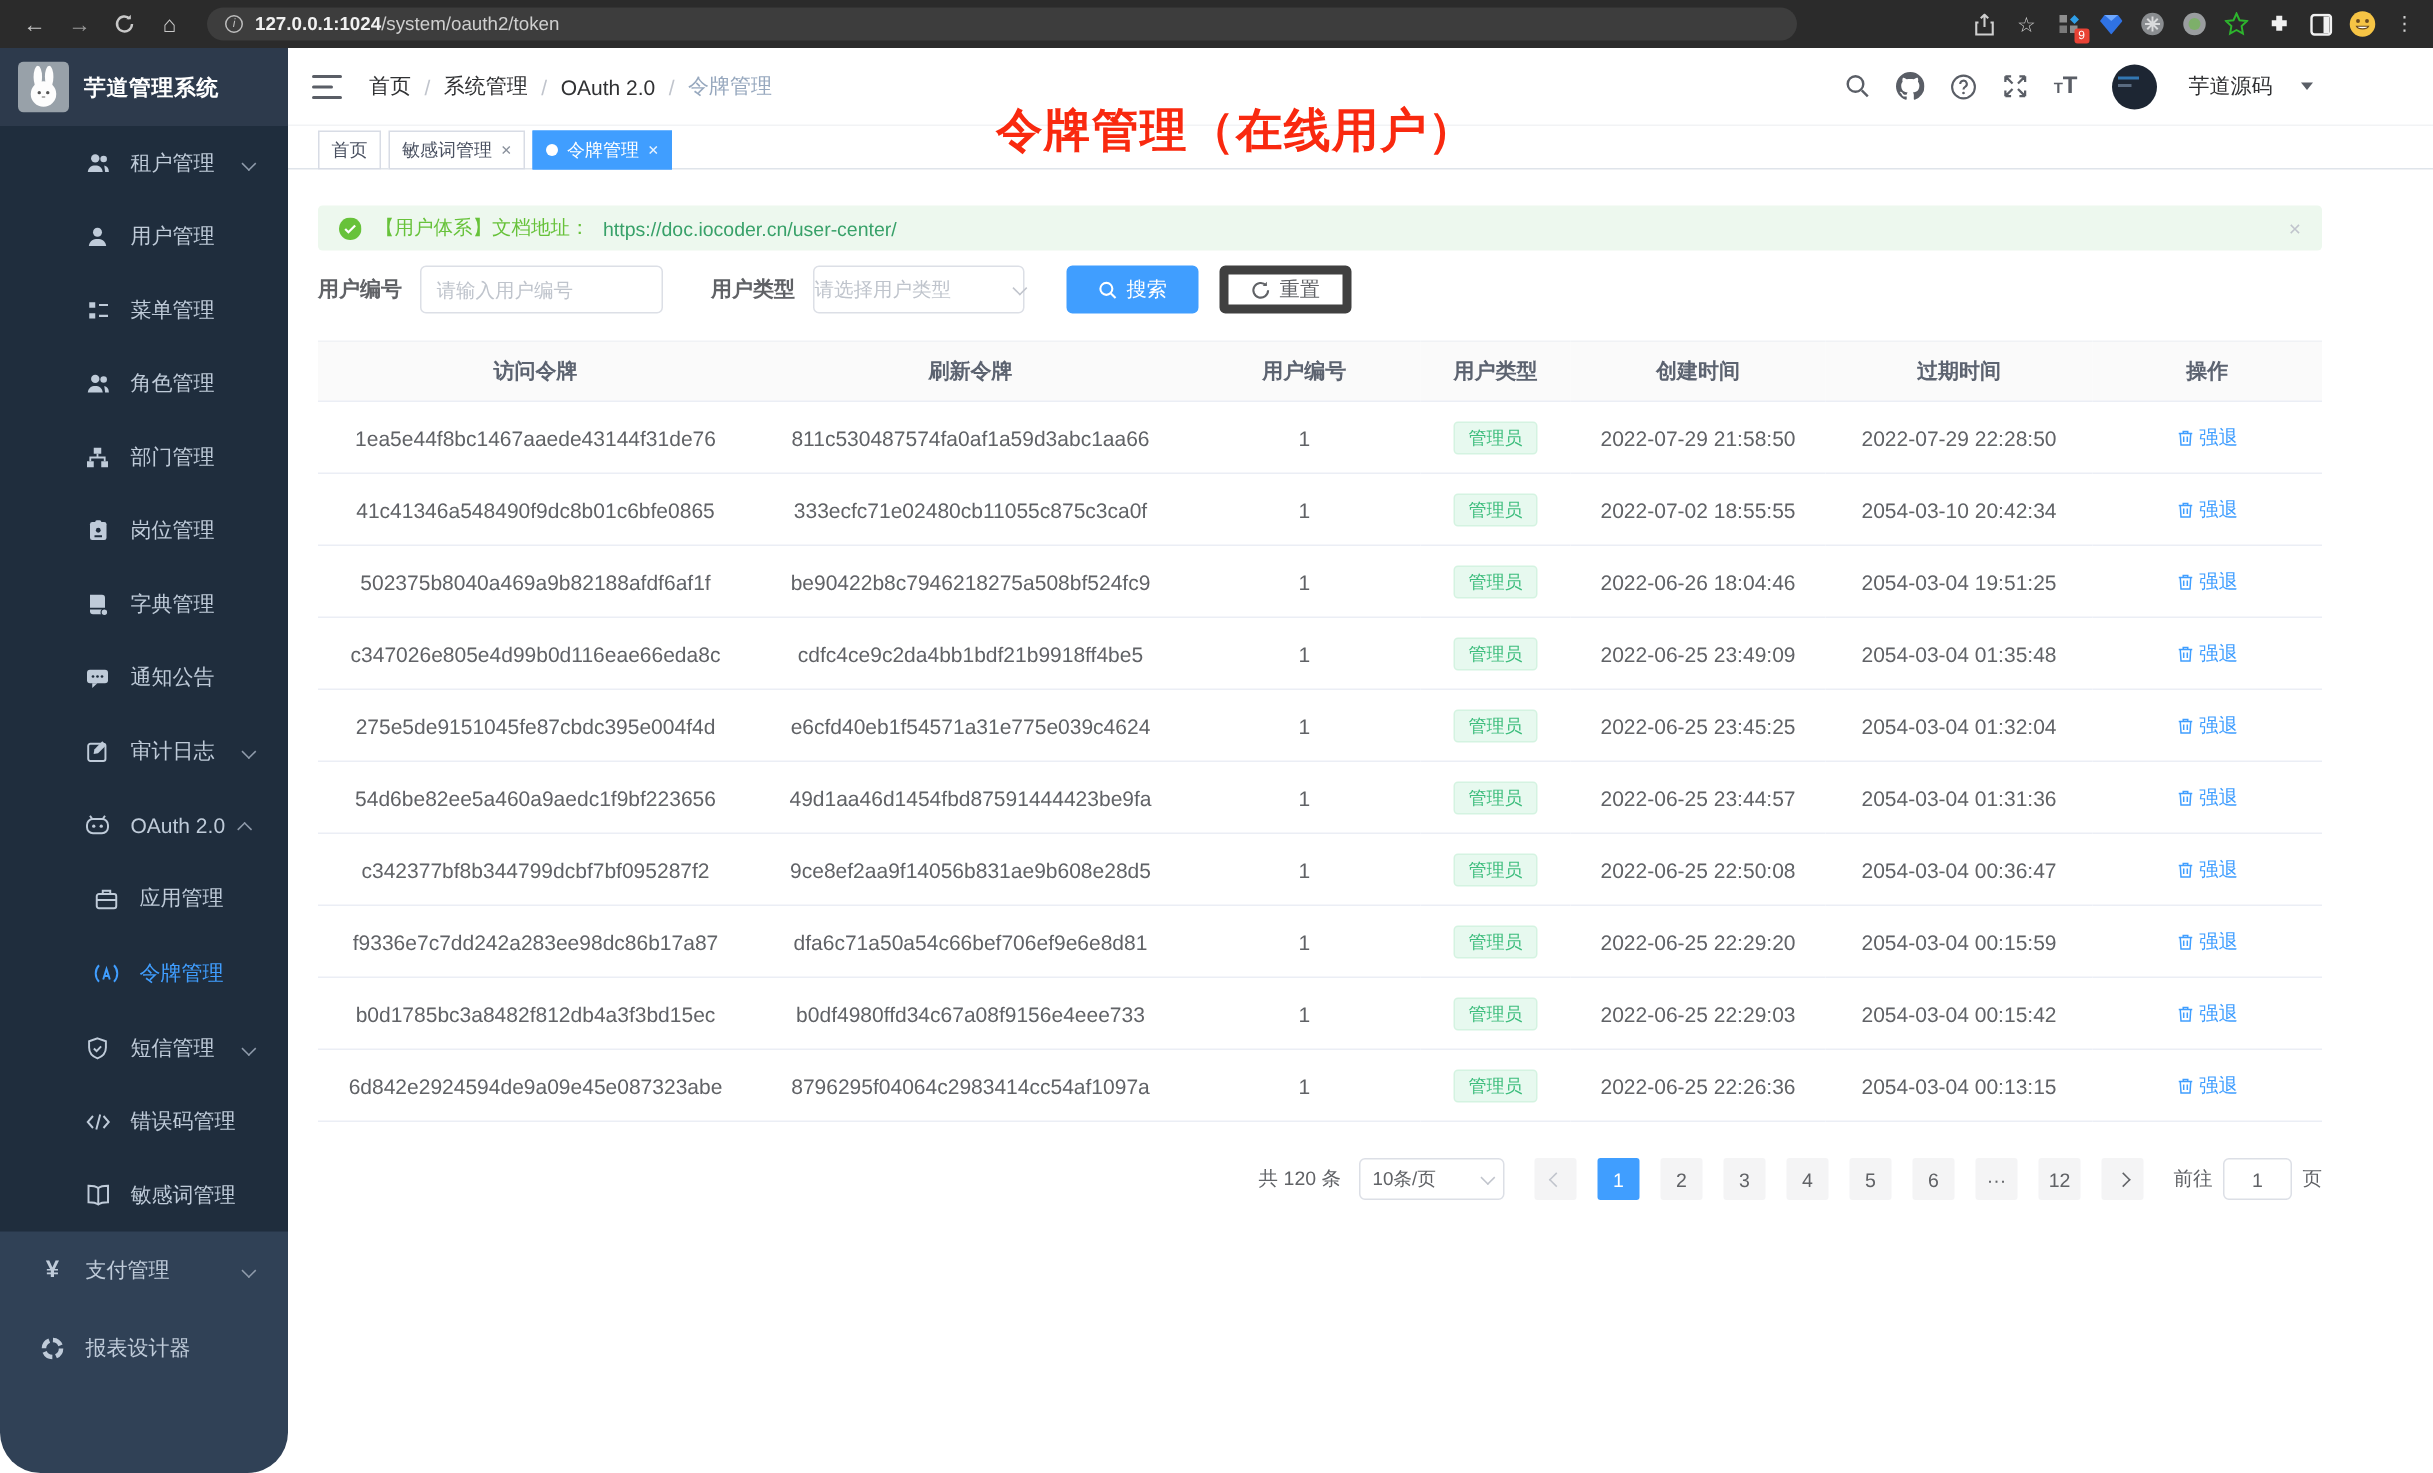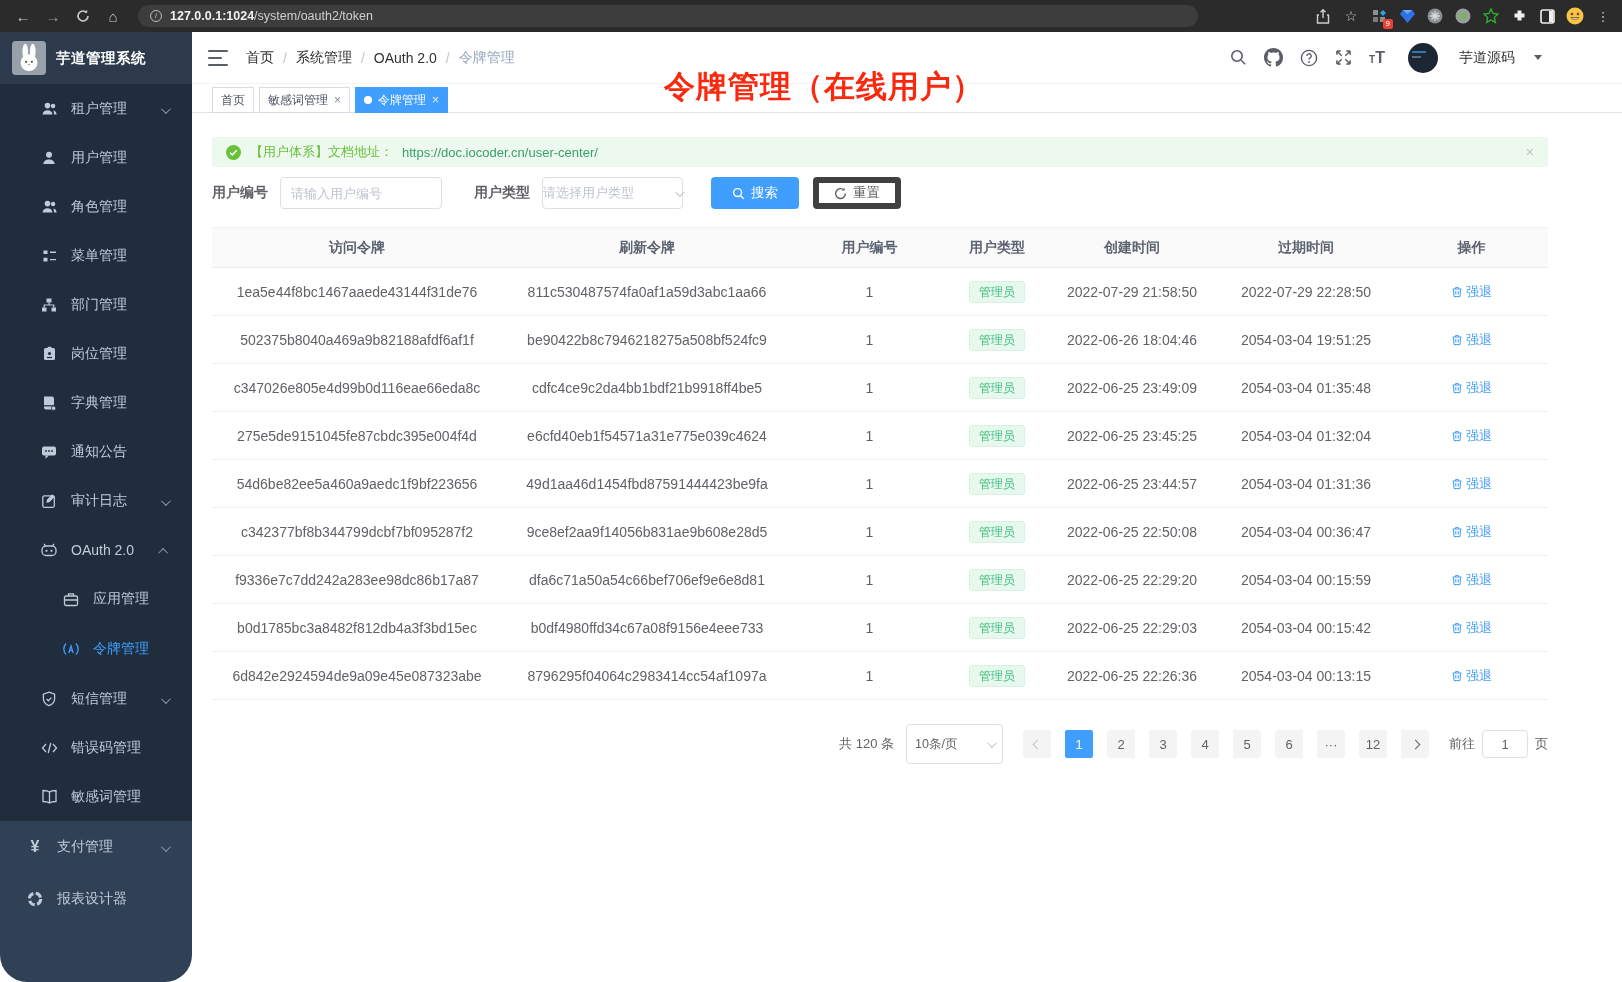--- a/index.html
+++ b/index.html
@@ -25,21 +25,21 @@
 
   
   .app { display:flex; height:950px; }
   .sidebar { width:192px; background:#304156; flex:0 0 auto; display:flex; flex-direction:column;border-radius:27px; }
   .logo-row { height:52px; display:flex; align-items:center; gap:10px; padding:0 12px; background:#2d3a4c; }
   .logo-title { color:#fff; font-size:14.5px; font-weight:700; letter-spacing:.5px; }
   .menu { flex:1; }
   .submenu-block { background:#1f2d3d; }
   .menu-item { height:49px; display:flex; align-items:center; color:#bfcbd9; font-size:14px; cursor:pointer; }
   .menu-item .mi-icon { width:18px; height:18px; margin-right:13px; display:flex; align-items:center; justify-content:center; }
-  .menu-item.d1 { padding-left:40px; }
+  .menu-item.d1 { padding-left:40px;margin-left:16px; }
   .menu-item.d2 { padding-left:62px; height:50px; }
   .menu-item.d0 { padding-left:26px; height:52px; }
   .menu-item.active { color:#409eff; }
   .mi-chev { margin-left:auto; margin-right:24px; }
   .chev { display:inline-block; width:7px; height:7px; border-right:1.4px solid #8f9bab; border-bottom:1.4px solid #8f9bab; }
   .chev.down { transform:rotate(45deg) translateY(-2px); }
   .chev.up { transform:rotate(-135deg) translateY(-2px); }
   .yen-glyph { font-size:16px; font-weight:700; color:inherit; }
 
   
@@ -100,21 +100,21 @@
     border-top:1px solid #f0f2f5; border-bottom:1px solid #ebeef5; text-align:center; }
   .table tbody td { height:48px; font-size:14px; color:#606266; text-align:center; border-bottom:1px solid #ebeef5;
     white-space:nowrap; overflow:hidden; }
   .badge { display:inline-block; padding:4px 9px; font-size:12px; border-radius:3px;
     background:#e7f9ef; color:#3dbd7d; border:1px solid #d4f3e1; line-height:1; }
   .act-link { color:#409eff; font-size:13px; text-decoration:none; display:inline-flex; align-items:center; gap:3px; cursor:pointer; }
 
   
   .pager-row { width:1336px; margin-top:24px; display:flex; align-items:center; justify-content:flex-end; gap:6px; font-size:13px; color:#606266; }
   .pg-total { margin-right:6px; }
-  .pg-select { width:97px; height:40px; border:1px solid #dcdfe6; border-radius:4px; display:flex; align-items:center;
+  .pg-select { width:97px; height:28px; border:1px solid #dcdfe6; border-radius:4px; display:flex; align-items:center;
     justify-content:space-between; padding:0 8px; color:#606266; cursor:pointer; margin-right:10px; font-size:12.5px; }
   .pg-btn { min-width:28px; height:28px; margin:0 4px; border:none; border-radius:2px; background:#f4f4f5; color:#606266;
     font-size:13px; cursor:pointer; font-family:inherit; }
   .pg-btn.active { background:#409eff; color:#fff; }
   .pg-arrow { display:flex; align-items:center; justify-content:center; }
   .pg-chev { width:7px; height:7px; border-right:1.5px solid #606266; border-bottom:1.5px solid #606266; display:inline-block; }
   .pg-chev.left { transform:rotate(135deg); border-color:#c0c4cc; }
   .pg-chev.right { transform:rotate(-45deg); }
   .pg-goto { margin-left:10px; display:flex; align-items:center; gap:7px; }
   .pg-input { width:46px; height:28px; border:1px solid #dcdfe6; border-radius:4px; text-align:center;
@@ -242,37 +242,37 @@
           <span class="mi-icon">
               <svg width="16" height="16" viewBox="0 0 16 16" fill="currentColor">
                 <circle cx="8" cy="4.8" r="3"></circle>
                 <path d="M2.2 14c.5-3.4 3-4.6 5.8-4.6s5.3 1.2 5.8 4.6z"></path>
               </svg>
             </span>
           <span class="mi-label">用户管理</span>
         </div>
         <div class="menu-item d1">
           <span class="mi-icon">
+              <svg width="16" height="16" viewBox="0 0 16 16">
+                <path d="M2.5 2.5h4v3.6h-4zM2.5 9.8h4v3.6h-4z" fill="currentColor"></path>
+                <path d="M9 4.3h6M9 11.6h6" stroke="currentColor" stroke-width="1.4" fill="none"></path>
+              </svg>
+            </span>
+          <span class="mi-label">菜单管理</span>
+        </div>
+        <div class="menu-item d1">
+          <span class="mi-icon">
               <svg width="17" height="16" viewBox="0 0 16 16" fill="currentColor">
                 <circle cx="6" cy="4.6" r="2.8"></circle>
                 <path d="M1 13.6c.4-3 2.4-4.3 5-4.3s4.6 1.3 5 4.3z"></path>
                 <circle cx="11.6" cy="5" r="2.2"></circle>
                 <path d="M12 9.4c1.9.4 3 1.6 3.1 4.2h-2.5z"></path>
               </svg>
             </span>
           <span class="mi-label">角色管理</span>
-        </div>
-        <div class="menu-item d1">
-          <span class="mi-icon">
-              <svg width="16" height="16" viewBox="0 0 16 16">
-                <path d="M2.5 2.5h4v3.6h-4zM2.5 9.8h4v3.6h-4z" fill="currentColor"></path>
-                <path d="M9 4.3h6M9 11.6h6" stroke="currentColor" stroke-width="1.4" fill="none"></path>
-              </svg>
-            </span>
-          <span class="mi-label">菜单管理</span>
         </div>
         <div class="menu-item d1">
           <span class="mi-icon">
               <svg width="16" height="16" viewBox="0 0 16 16">
                 <rect x="5.5" y="1.5" width="5" height="4" fill="currentColor"></rect>
                 <rect x="1" y="10.5" width="4.5" height="4" fill="currentColor"></rect>
                 <rect x="10.5" y="10.5" width="4.5" height="4" fill="currentColor"></rect>
                 <path d="M8 5.5V8M3.2 10.5V8h9.6v2.5" stroke="currentColor" stroke-width="1.2" fill="none"></path>
               </svg>
             </span>
@@ -529,20 +529,34 @@
               <td>2022-07-29 21:58:50</td>
               <td>2022-07-29 22:28:50</td>
               <td><a class="act-link">
                     <svg width="12" height="12" viewBox="0 0 12 12">
                       <path d="M1.5 3h9M4.5 3V1.6h3V3M2.5 3l.5 7.6h6L9.5 3M4.8 5v3.6M7.2 5v3.6" stroke="#409eff" fill="none" stroke-width="1"></path>
                     </svg>
                     <span>强退</span>
                   </a></td>
             </tr>
             <tr>
+              <td>41c41346a548490f9dc8b01c6bfe0865</td>
+              <td>333ecfc71e02480cb11055c875c3ca0f</td>
+              <td>1</td>
+              <td><span class="badge">管理员</span></td>
+              <td>2022-07-02 18:55:55</td>
+              <td>2054-03-10 20:42:34</td>
+              <td><a class="act-link">
+                    <svg width="12" height="12" viewBox="0 0 12 12">
+                      <path d="M1.5 3h9M4.5 3V1.6h3V3M2.5 3l.5 7.6h6L9.5 3M4.8 5v3.6M7.2 5v3.6" stroke="#409eff" fill="none" stroke-width="1"></path>
+                    </svg>
+                    <span>强退</span>
+                  </a></td>
+            </tr>
+            <tr>
               <td>502375b8040a469a9b82188afdf6af1f</td>
               <td>be90422b8c7946218275a508bf524fc9</td>
               <td>1</td>
               <td><span class="badge">管理员</span></td>
               <td>2022-06-26 18:04:46</td>
               <td>2054-03-04 19:51:25</td>
               <td><a class="act-link">
                     <svg width="12" height="12" viewBox="0 0 12 12">
                       <path d="M1.5 3h9M4.5 3V1.6h3V3M2.5 3l.5 7.6h6L9.5 3M4.8 5v3.6M7.2 5v3.6" stroke="#409eff" fill="none" stroke-width="1"></path>
                     </svg>

